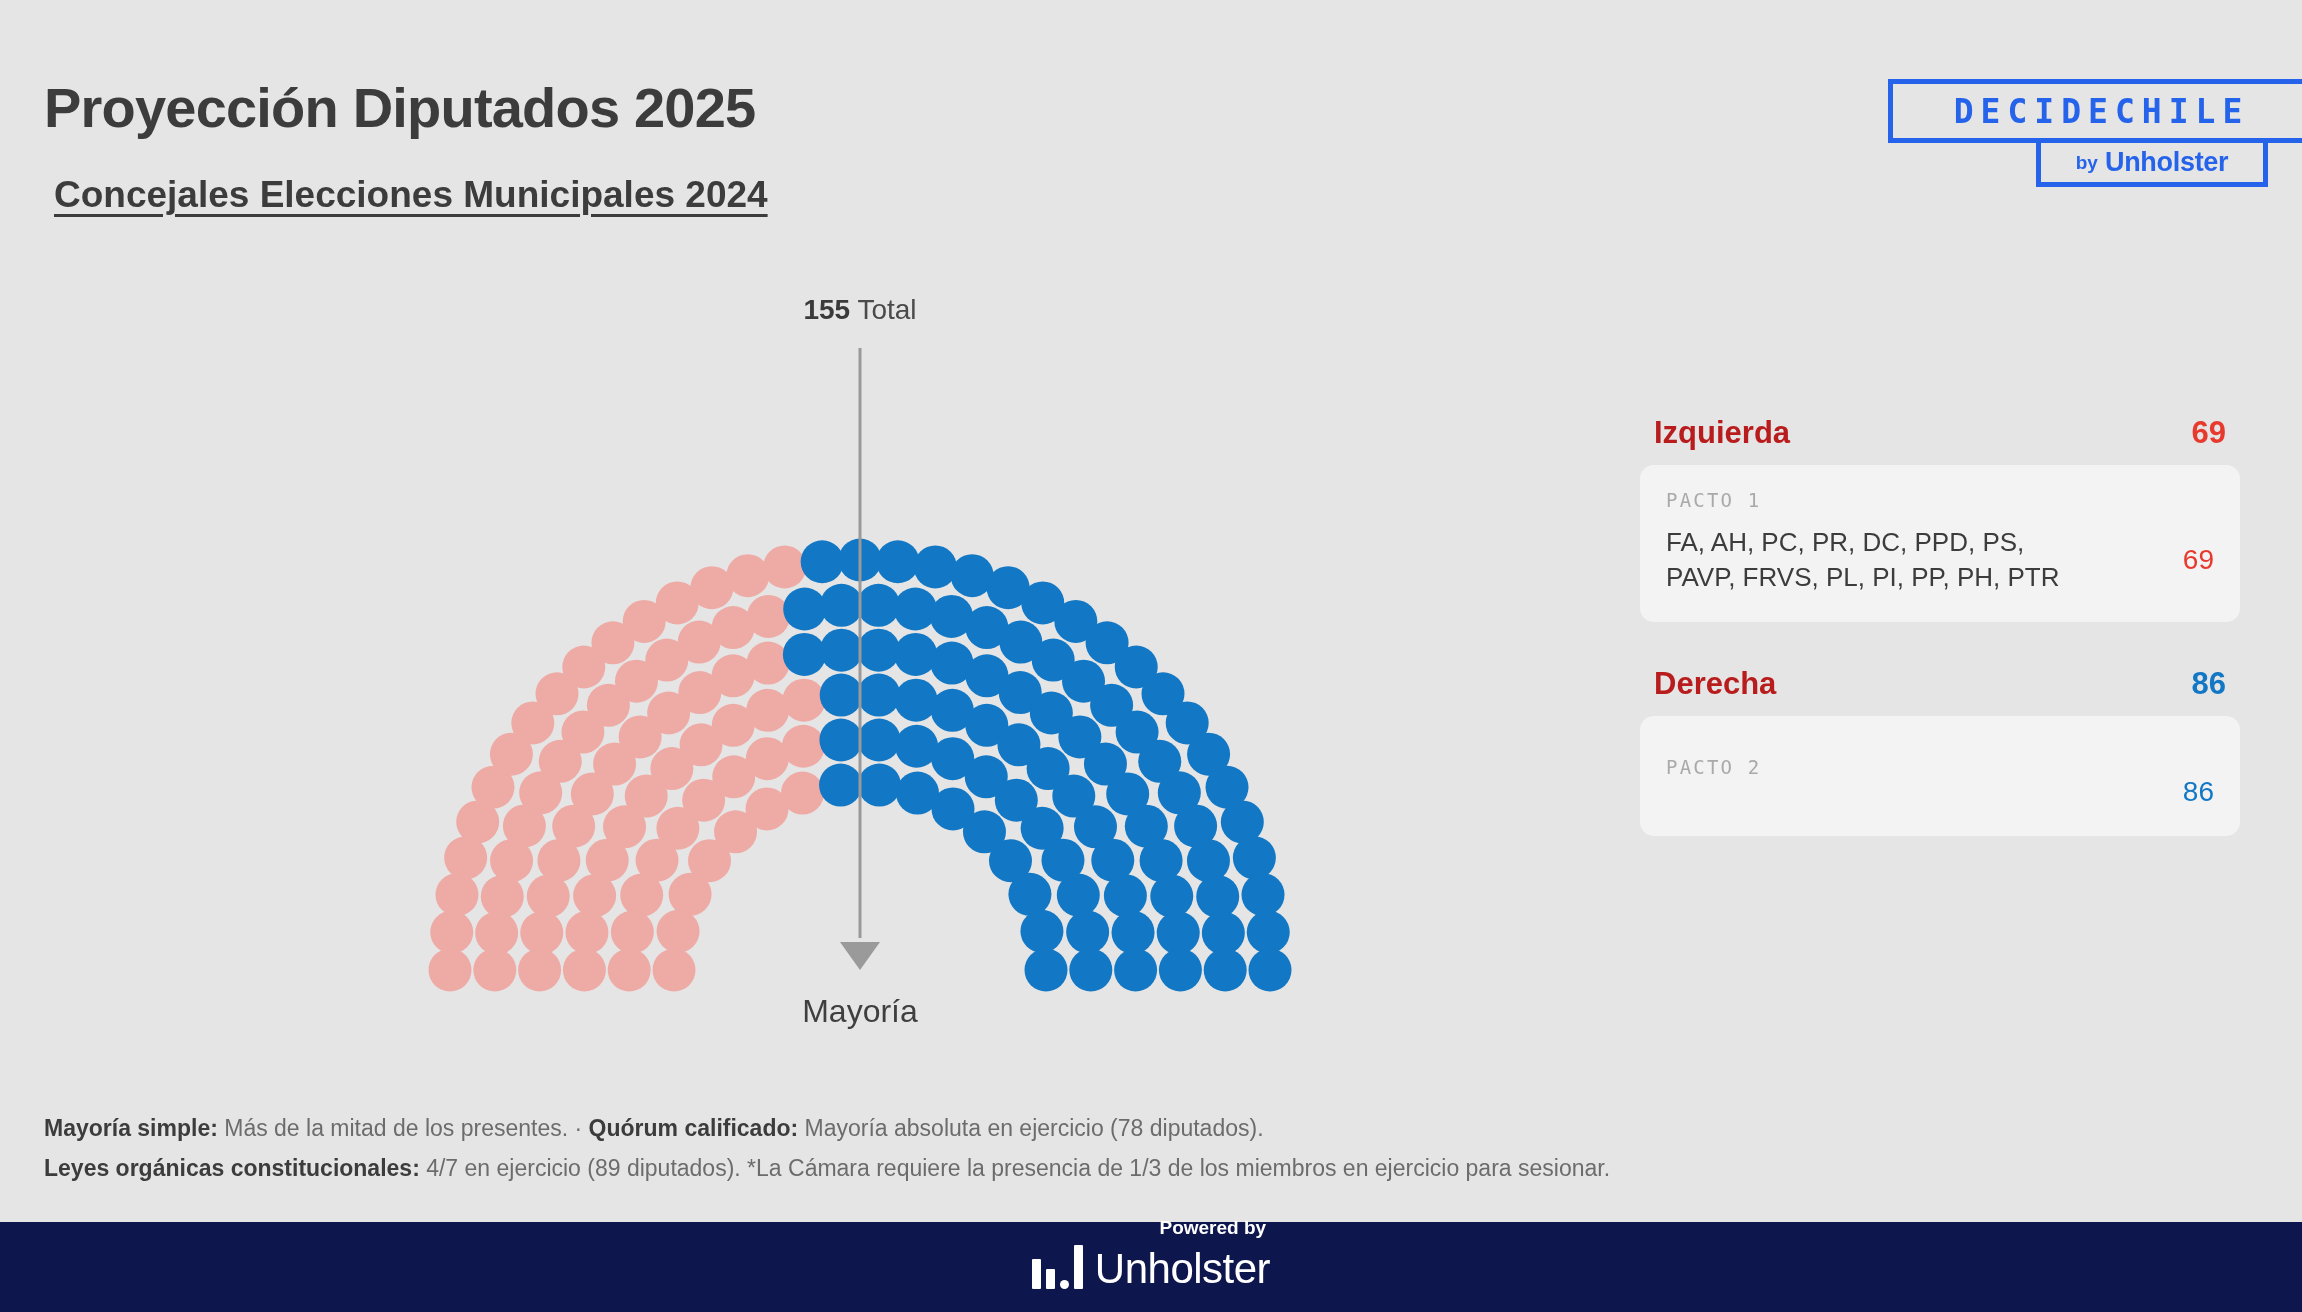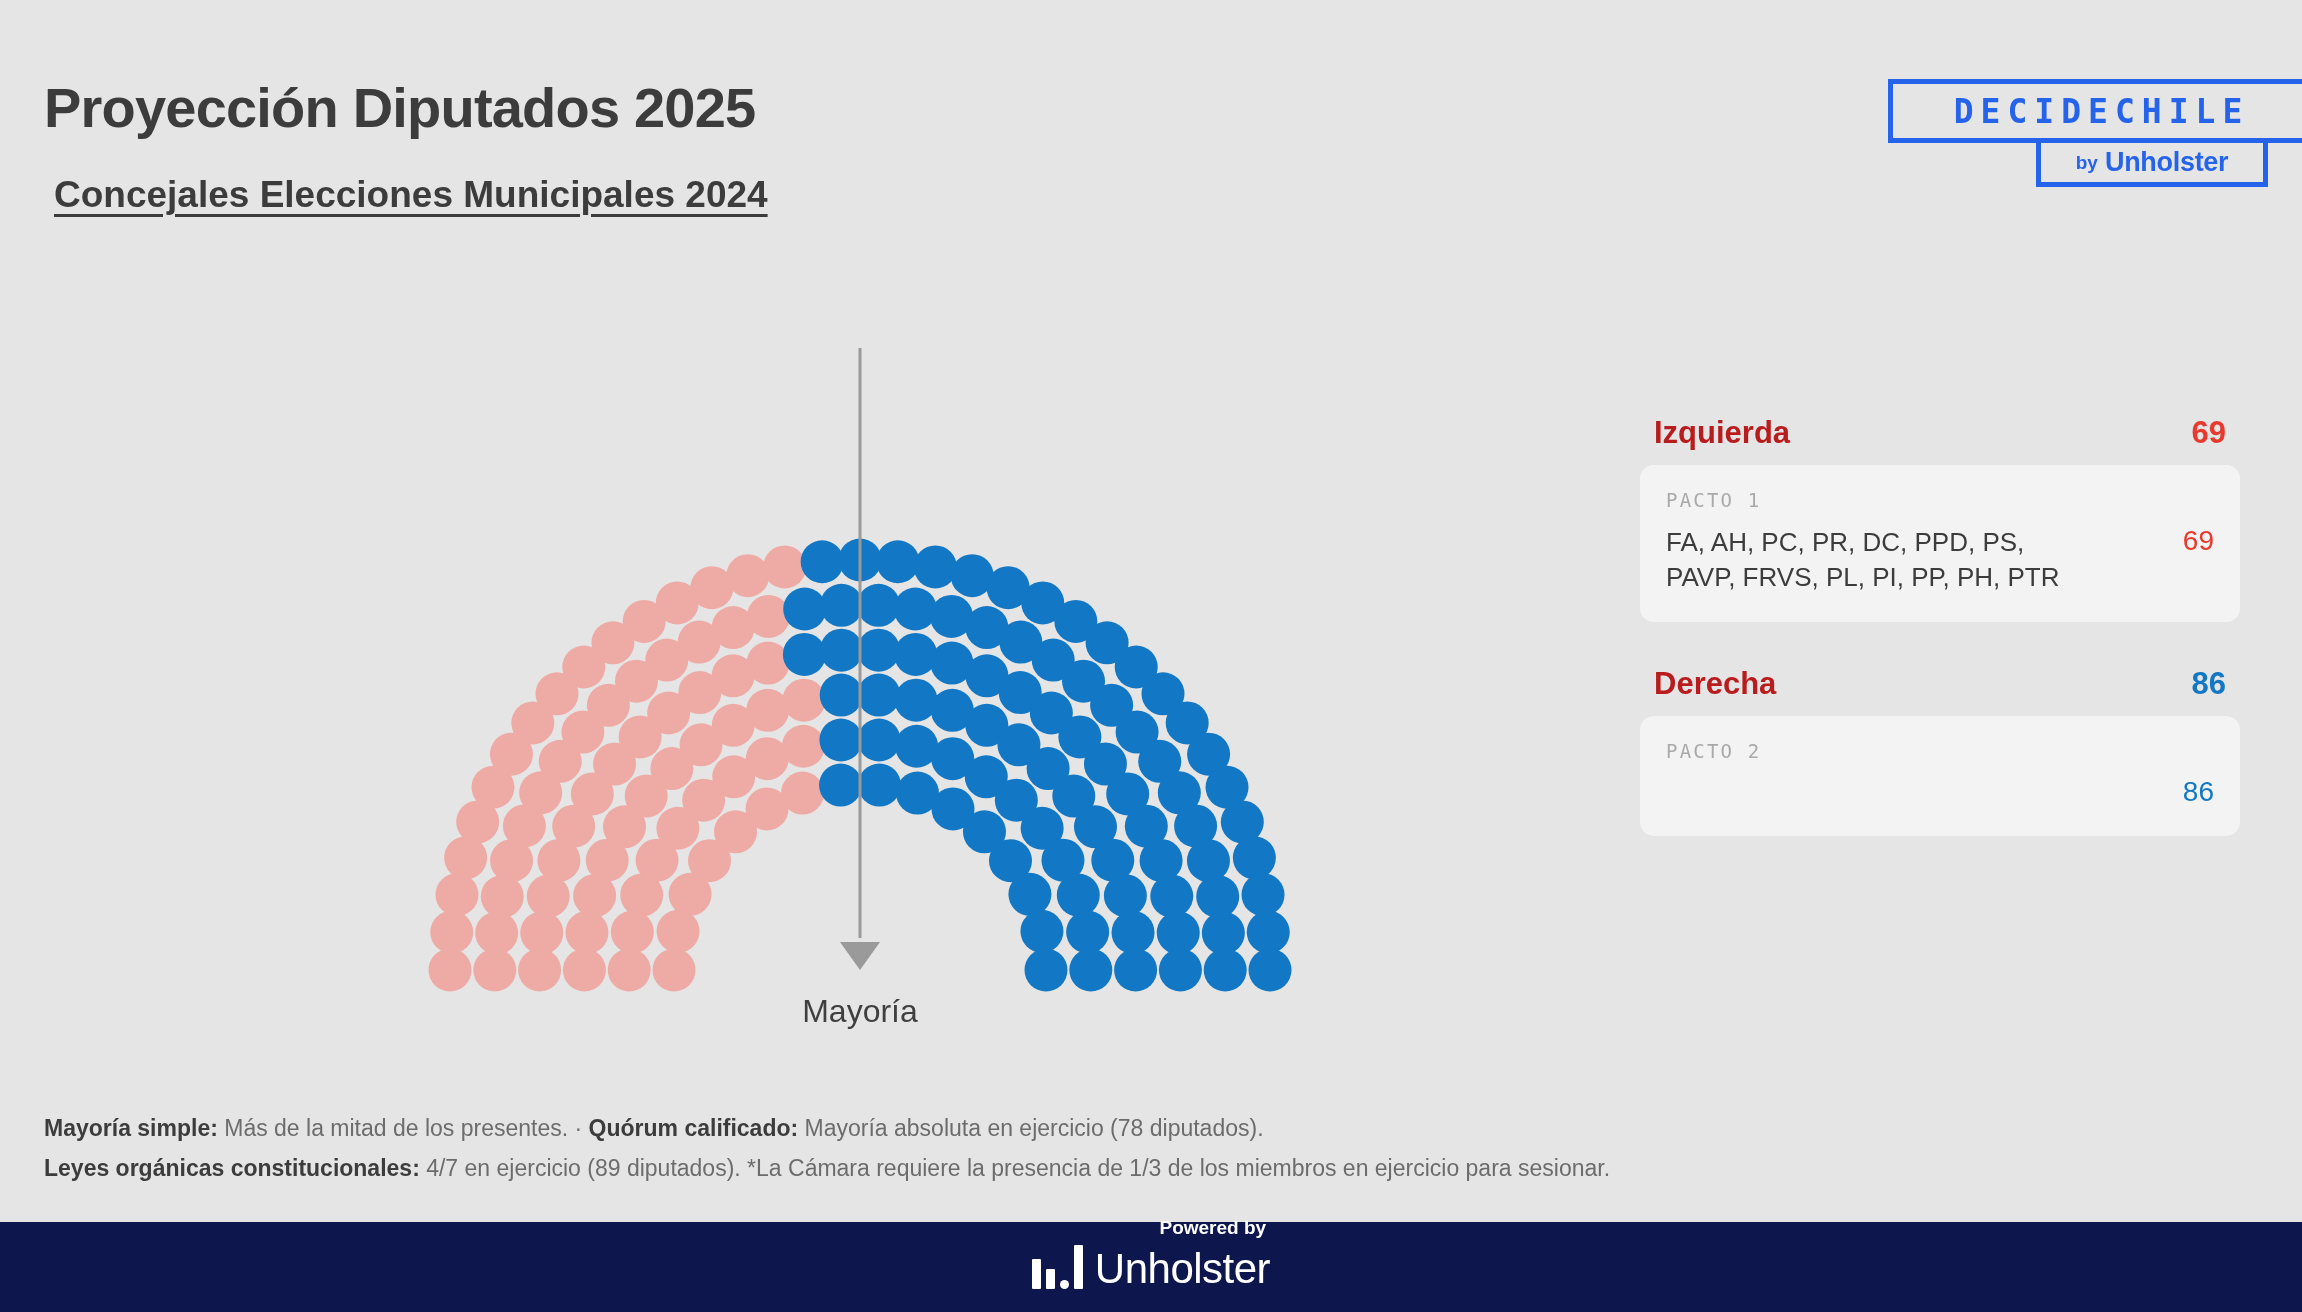--- a/index.html
+++ b/index.html
@@ -163,21 +163,21 @@
     font-weight: bold;
   }
   .bloc-total.left-c { color: #e8392d; }
   .bloc-total.right-c { color: #1277c4; }
 
   .pact-card {
     background: #f3f3f3;
     border-radius: 14px;
     padding: 24px 26px 28px 26px;
     display: flex;
-    align-items: flex-start;
+    align-items: center;
     justify-content: space-between;
     gap: 18px;
   }
   .pact-left { flex: 1; }
   .pact-tag {
     font-size: 19px;
     letter-spacing: 2.2px;
     color: #a9a9a9;
     font-family: "DejaVu Sans Mono", monospace;
     margin-bottom: 14px;
@@ -261,20 +261,23 @@
       <span class="brand-main-text">DECIDECHILE</span>
     </div>
     <div class="brand-sub">
       <span class="brand-sub-by">by</span>
       <span class="brand-sub-name">Unholster</span>
     </div>
   </div>
 </div>
 
 <div class="chart-area">
+  <div class="total-label">
+    <span class="total-num">155</span><span> Total</span>
+  </div>
   <svg id="seat-svg" width="1120" height="790" viewBox="0 0 1120 790">
     <g id="seat-group">
         <circle cx="374.00" cy="700.00" r="21.5" fill="#eeaba6"></circle>
         <circle cx="329.20" cy="700.00" r="21.5" fill="#eeaba6"></circle>
         <circle cx="284.40" cy="700.00" r="21.5" fill="#eeaba6"></circle>
         <circle cx="239.60" cy="700.00" r="21.5" fill="#eeaba6"></circle>
         <circle cx="194.80" cy="700.00" r="21.5" fill="#eeaba6"></circle>
         <circle cx="150.00" cy="700.00" r="21.5" fill="#eeaba6"></circle>
         <circle cx="151.75" cy="662.17" r="21.5" fill="#eeaba6"></circle>
         <circle cx="196.67" cy="663.05" r="21.5" fill="#eeaba6"></circle>

